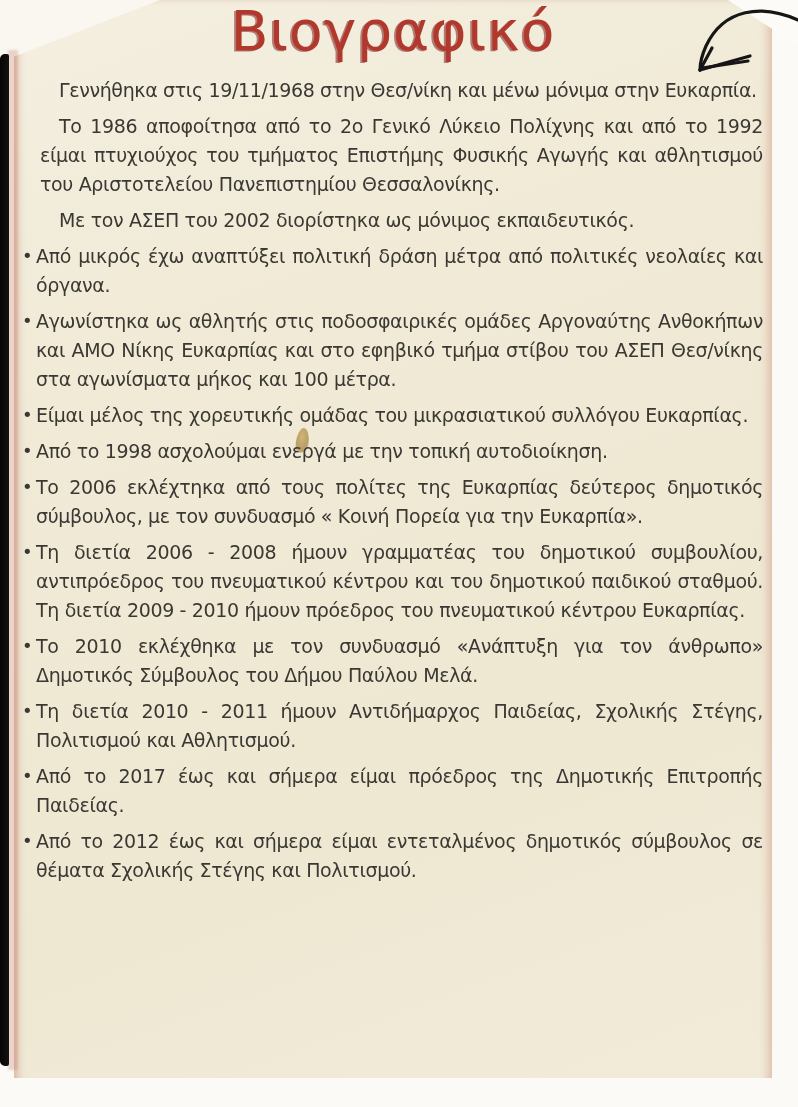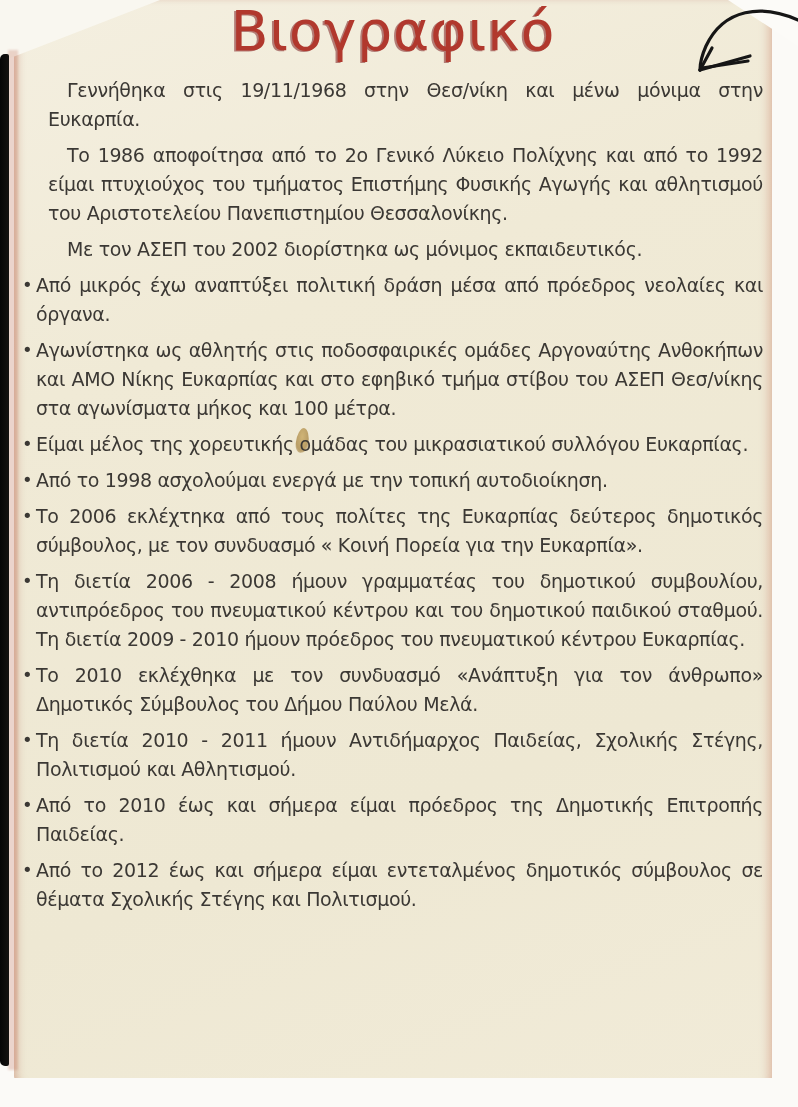--- a/index.html
+++ b/index.html
@@ -57,21 +57,21 @@
     text-shadow:-2px 1px 0 rgba(125,32,34,.55);
     letter-spacing:1px;
   }
 
   .content {
     position:absolute; left:36px; top:76px; width:727px;
     font-size:19px; line-height:29px; letter-spacing:-0.35px;
     color:#3b3834;
   }
   .para {
-    margin:0 0 7px 12px;
+    margin:0 0 7px 4px;
     text-indent:19px;
     text-align:justify;
   }
   .bullet {
     margin:0 0 7px 0;
     position:relative;
   }
   .dot {
     position:absolute; left:-14px; top:-1px;
     font-size:18px; color:#3b3834;
@@ -115,21 +115,21 @@
   <div class="stain"></div>
 
   <div class="content">
 
     <p class="para">Γεννήθηκα στις 19/11/1968 στην Θεσ/νίκη και μένω μόνιμα στην Ευκαρπία.</p>
     <p class="para">Το 1986 αποφοίτησα από το 2ο Γενικό Λύκειο Πολίχνης και από το 1992 είμαι πτυχιούχος του τμήματος Επιστήμης Φυσικής Αγωγής και αθλητισμού του Αριστοτελείου Πανεπιστημίου Θεσσαλονίκης.</p>
     <p class="para">Με τον ΑΣΕΠ του 2002 διορίστηκα ως μόνιμος εκπαιδευτικός.</p>
 
     <div class="bullet">
       <span class="dot">•</span>
-      <span class="btxt">Από μικρός έχω αναπτύξει πολιτική δράση  μέσα  από πρόεδρος νεολαίες και  όργανα.</span>
+      <span class="btxt">Από μικρός έχω αναπτύξει πολιτική δράση  μέτρα  από πολιτικές νεολαίες και  όργανα.</span>
     </div>
     <div class="bullet">
       <span class="dot">•</span>
       <span class="btxt">Αγωνίστηκα ως αθλητής στις ποδοσφαιρικές ομάδες Αργοναύτης Ανθοκήπων και ΑΜΟ Νίκης Ευκαρπίας και στο εφηβικό τμήμα στίβου του ΑΣΕΠ Θεσ/νίκης στα αγωνίσματα μήκος και 100 μέτρα.</span>
     </div>
     <div class="bullet">
       <span class="dot">•</span>
       <span class="btxt">Είμαι μέλος της χορευτικής ομάδας του μικρασιατικού συλλόγου Ευκαρπίας.</span>
     </div>
     <div class="bullet">
@@ -147,21 +147,21 @@
     <div class="bullet">
       <span class="dot">•</span>
       <span class="btxt">Το 2010 εκλέχθηκα με τον συνδυασμό «Ανάπτυξη για τον άνθρωπο» Δημοτικός Σύμβουλος του Δήμου Παύλου Μελά.</span>
     </div>
     <div class="bullet">
       <span class="dot">•</span>
       <span class="btxt">Τη διετία 2010 - 2011 ήμουν Αντιδήμαρχος Παιδείας, Σχολικής Στέγης, Πολιτισμού και Αθλητισμού.</span>
     </div>
     <div class="bullet">
       <span class="dot">•</span>
-      <span class="btxt">Από το 2010 έως και σήμερα είμαι πρόεδρος της Δημοτικής Επιτροπής Παιδείας.</span>
+      <span class="btxt">Από το 2017 έως και σήμερα είμαι πρόεδρος της Δημοτικής Επιτροπής Παιδείας.</span>
     </div>
     <div class="bullet">
       <span class="dot">•</span>
       <span class="btxt">Από το 2012 έως και σήμερα είμαι εντεταλμένος δημοτικός σύμβουλος σε θέματα Σχολικής Στέγης και Πολιτισμού.</span>
     </div>
 
   </div>
 </div>
 
 </body></html>

